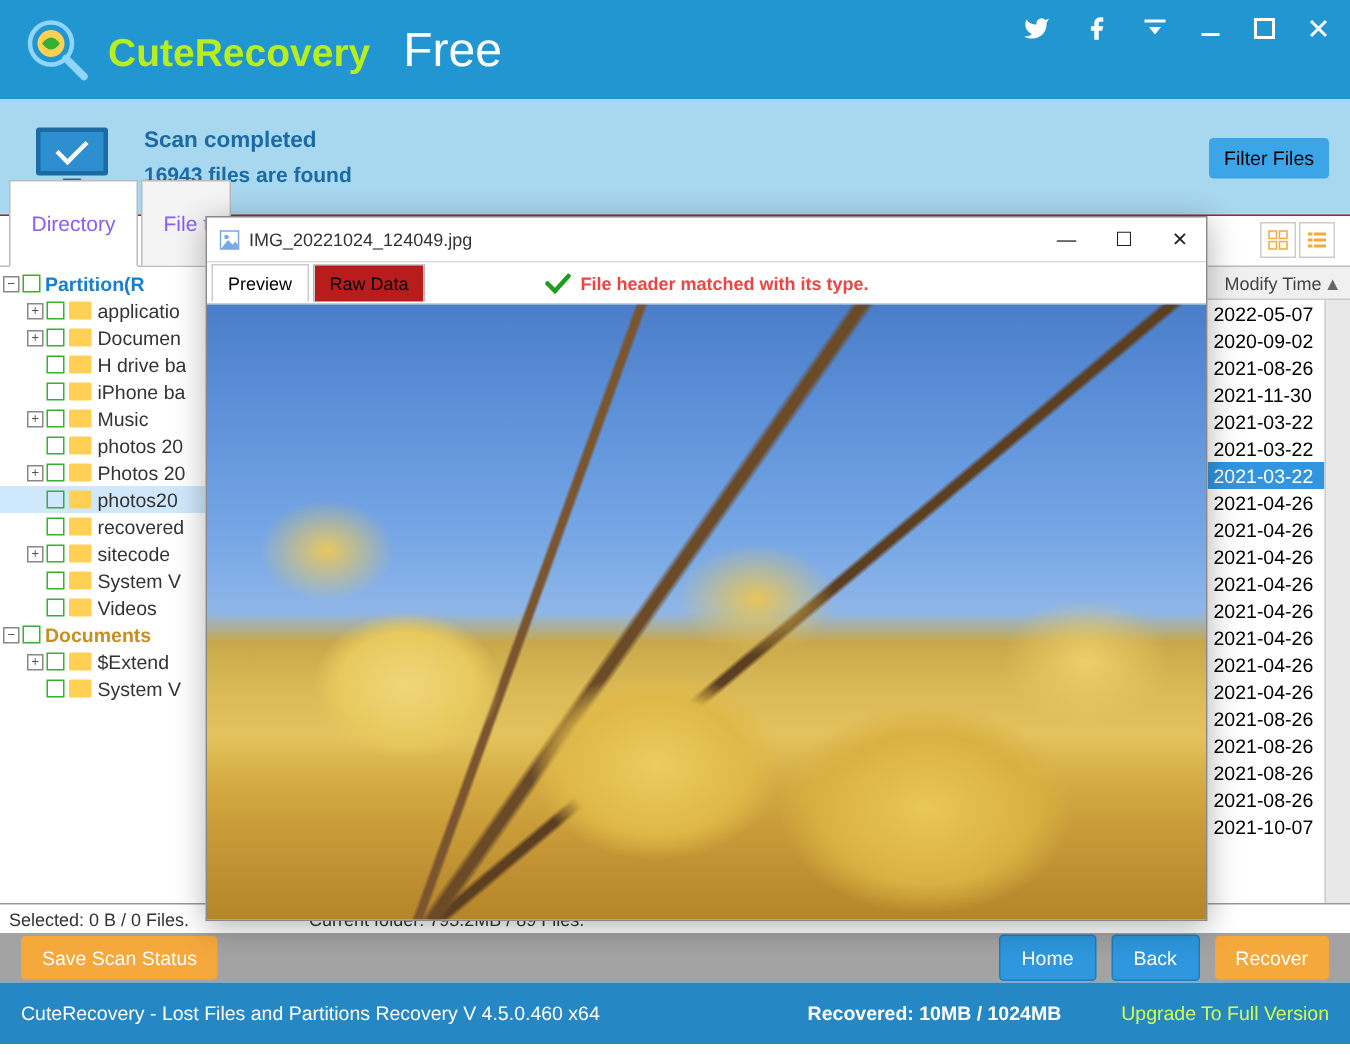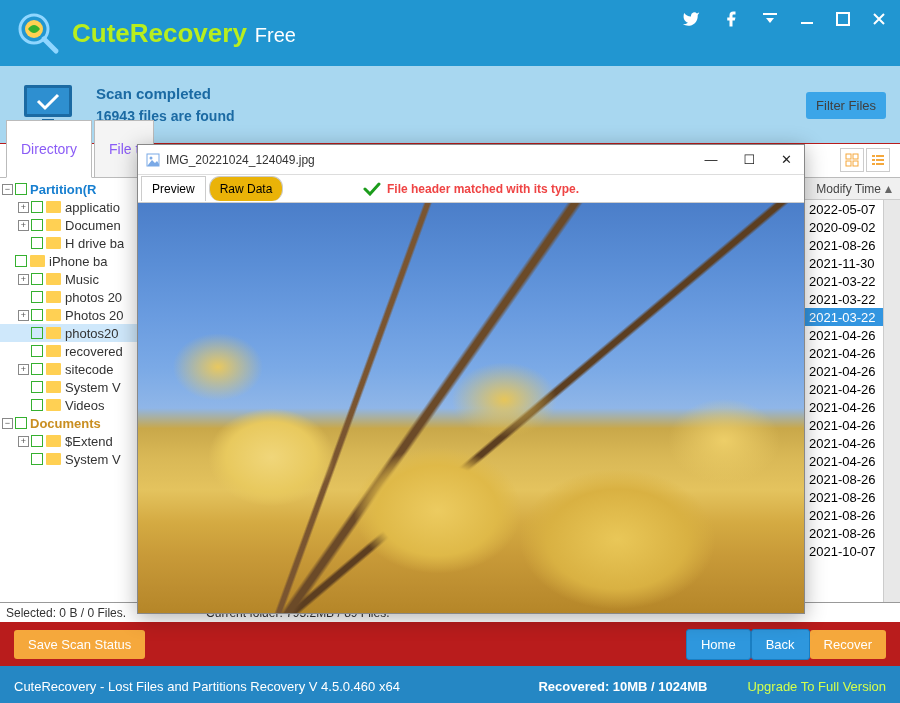--- a/index.html
+++ b/index.html
@@ -2,30 +2,30 @@
 <html><head>
 <meta charset="utf-8">
 <style>
 * { margin: 0; padding: 0; box-sizing: border-box; font-family: "Segoe UI", Arial, sans-serif; }
 body { width: 900px; height: 703px; overflow: hidden; background: #fff; position: relative; }
 
 .titlebar { height: 66px; background: #2196d1; display: flex; align-items: center; padding: 0 14px; position: relative; }
 .logo-wrap { display: flex; align-items: center; gap: 10px; }
 .logo-icon { width: 48px; height: 48px; }
 .logo-text { font-size: 26px; font-weight: 600; color: #b8ee1e; }
-.logo-sub { color: #fff; font-weight: 400; font-size: 20px; margin-left: 8px; }
+.logo-sub { color: #fff; font-weight: 400; font-size: 32px; margin-left: 22px; }
 .titlebar-icons { position: absolute; right: 14px; top: 10px; display: flex; gap: 22px; align-items: center; }
 .titlebar-icons > * { color: #fff; cursor: pointer; }
 
 .statusbar { height: 78px; background: #a8d7f0; display: flex; align-items: center; padding: 0 20px; position: relative; border-bottom: 1px solid #b91c1c; }
 .monitor-icon { width: 56px; height: 48px; }
 .status-text { margin-left: 20px; }
 .status-title { color: #1b6aa3; font-weight: 600; font-size: 15px; margin-bottom: 6px; }
 .status-sub { color: #1b6aa3; font-weight: 600; font-size: 14px; }
-.filter-btn { position: absolute; right: 14px; top: 26px; background: #3ba5e8; color: #404040; border: none; padding: 6px 10px; border-radius: 3px; font-size: 13px; cursor: pointer; }
+.filter-btn { position: absolute; right: 14px; top: 26px; background: #3ba5e8; color: #000000; border: none; padding: 6px 10px; border-radius: 3px; font-size: 13px; cursor: pointer; }
 
 .tabs-row { height: 34px; background: #fff; display: flex; align-items: end; padding-left: 6px; border-bottom: 1px solid #bbb; position: relative; }
 .tab { padding: 20px 14px; font-size: 14px; color: #8b5cf6; border: 1px solid #bbb; border-bottom: none; background: #f4f4f4; margin-right: 2px; cursor: pointer; }
 .tab.active { background: #fff; border-bottom: 1px solid #fff; position: relative; top: 1px; }
 .view-toggle { position: absolute; right: 10px; top: 4px; display: flex; gap: 2px; }
 .view-btn { width: 24px; height: 24px; border: 1px solid #ccc; background: #fff; display: flex; align-items: center; justify-content: center; cursor: pointer; }
 
 .main-area { display: flex; height: 424px; background: #fff; }
 .tree-panel { width: 200px; border-right: 1px solid #ccc; overflow: hidden; font-size: 13px; color: #333; padding-top: 2px; }
 .tree-row { display: flex; align-items: center; height: 18px; white-space: nowrap; padding-left: 2px; }
@@ -43,40 +43,40 @@
 .list-header .col { padding-left: 6px; }
 .list-body { flex: 1; overflow: hidden; font-size: 13px; }
 .list-row { height: 18px; display: flex; align-items: center; padding-left: 4px; }
 .list-row.selected { background: #3295e0; color: #fff; }
 .date-col { width: 78px; text-align: left; }
 .scroll-ind { width: 17px; background: #e8e8e8; border-left: 1px solid #ccc; }
 
 .info-row { height: 20px; background: #fff; border-top: 1px solid #999; display: flex; align-items: center; font-size: 12px; color: #333; padding-left: 6px; }
 .info-seg { margin-right: 80px; }
 
-.footer { height: 44px; background: #b91c1c; display: flex; align-items: center; padding: 0 14px; }
+.footer { height: 33px; background: #a3a3a3; display: flex; align-items: center; padding: 0 14px; gap: 10px; }
 .btn { border: none; padding: 7px 14px; border-radius: 3px; font-size: 13px; color: #fff; cursor: pointer; }
 .btn-orange { background: #f5a83c; }
 .btn-blue { background: #2e97dd; border: 1px solid #1a7ec2; }
 .footer-spacer { flex: 1; }
 
 .bottom { height: 41px; background: #2587c4; display: flex; align-items: center; padding: 0 14px; font-size: 13px; color: #fff; }
 .bottom .recov { font-weight: 600; margin-left: auto; margin-right: 40px; }
 .upgrade { color: #d4ff4d; cursor: pointer; }
 
 
 .preview-win { position: absolute; left: 137px; top: 144px; width: 668px; height: 470px; background: #fff; border: 1px solid #888; box-shadow: 0 4px 20px rgba(0,0,0,.3); display: flex; flex-direction: column; }
 .pw-title { height: 30px; display: flex; align-items: center; padding: 0 8px; font-size: 12px; color: #333; border-bottom: 1px solid #ddd; }
 .pw-title .fname { margin-left: 6px; flex: 1; }
 .pw-ctrl { display: flex; gap: 18px; font-family: "Segoe UI Symbol"; font-size: 13px; color: #222; }
 .pw-ctrl span { cursor: pointer; padding: 0 4px; }
 .pw-tabs { height: 28px; display: flex; align-items: center; position: relative; font-size: 12px; border-bottom: 1px solid #ccc; }
 .pw-tab { padding: 5px 10px; border: 1px solid #ccc; border-bottom: none; margin-left: 3px; background: #fff; cursor: pointer; }
 .pw-tab:first-child { background: #fff; }
-.pw-tab.inactive { background: #eab308; border-radius: 11px; }
+.pw-tab.inactive { background: #b91c1c; }
 .pw-msg { position: absolute; left: 50%; transform: translateX(-50%); color: #ef4444; font-weight: 600; display: flex; align-items: center; gap: 6px; }
 .pw-body { flex: 1; background: linear-gradient(180deg, #4b7ec9 0%, #5a8ed6 15%, #6a9ce0 28%, #7aa9e6 40%, #8fb6e8 50%, #c9a84a 55%, #d9b856 62%, #e4c35e 70%, #d4aa42 78%, #c89a38 86%, #bd8e30 94%, #b58628 100%); position: relative; overflow: hidden; }
 .pw-body::before { content: ""; position: absolute; inset: 0; background:
   radial-gradient(ellipse 90px 70px at 20% 62%, #f0d67a 0%, #e8c95e 50%, transparent 70%),
   radial-gradient(ellipse 120px 90px at 45% 75%, #eccb60 0%, #dfb948 50%, transparent 70%),
   radial-gradient(ellipse 140px 100px at 72% 82%, #e9c758 0%, #d9b142 50%, transparent 70%),
   radial-gradient(ellipse 80px 60px at 88% 58%, #edce68 0%, transparent 70%),
   radial-gradient(ellipse 60px 45px at 12% 40%, #e8c860 0%, transparent 75%),
   radial-gradient(ellipse 70px 50px at 55% 48%, #e6c55a 0%, transparent 75%),
   linear-gradient(125deg, transparent 45%, #6b4a28 45.5%, #6b4a28 46.2%, transparent 46.7%),
@@ -181,21 +181,21 @@
           <div class="chk"></div>
           <div class="fold-icon"></div>
           <span class="tree-label">Documen</span>
         </div>
         <div class="tree-row" style="padding-left: 18px;">
           <div class="exp blank"></div>
           <div class="chk"></div>
           <div class="fold-icon"></div>
           <span class="tree-label">H drive ba</span>
         </div>
-        <div class="tree-row" style="padding-left: 2px;">
+        <div class="tree-row" style="padding-left: 18px;">
           <div class="exp blank"></div>
           <div class="chk"></div>
           <div class="fold-icon"></div>
           <span class="tree-label">iPhone ba</span>
         </div>
         <div class="tree-row" style="padding-left: 18px;">
           <div class="exp">+</div>
           <div class="chk"></div>
           <div class="fold-icon"></div>
           <span class="tree-label">Music</span>

